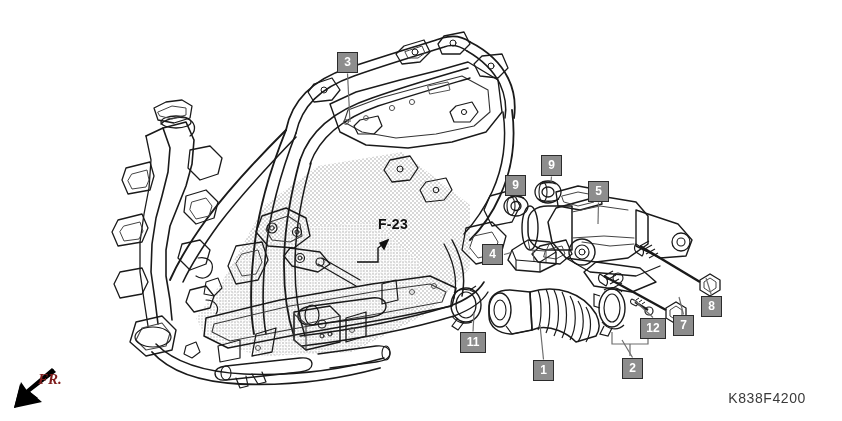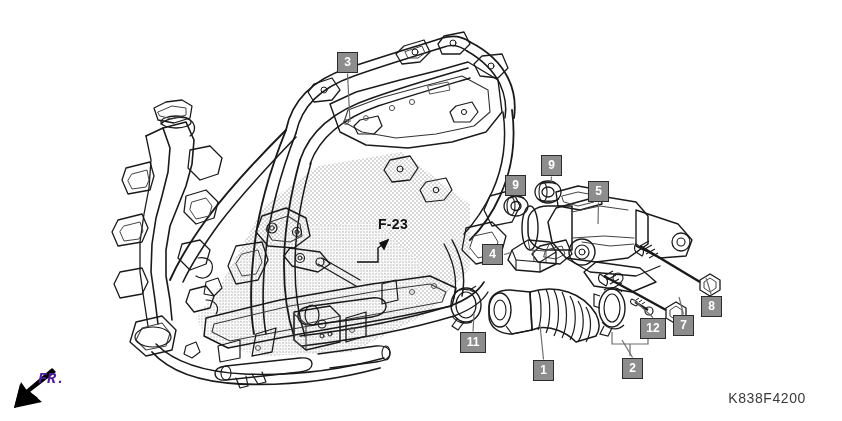--- a/index.html
+++ b/index.html
@@ -63,25 +63,25 @@
     font-size: 14px;
     color: #3a3a3a;
     letter-spacing: 0.6px;
     z-index: 40;
     white-space: nowrap;
   }
   .frlabel {
     position: absolute;
     left: 38px;
     top: 371px;
-    font-family: Liberation Mono, monospace;
+    font-family: Liberation Serif, serif;
     font-size: 15px;
     font-weight: bold;
     font-style: italic;
-    color: #4c1d95;
+    color: #7f1d1d;
     z-index: 41;
     white-space: nowrap;
   }
   .frarrow {
     position: absolute;
     left: 8px;
     top: 368px;
     width: 52px;
     height: 44px;
     z-index: 40;

